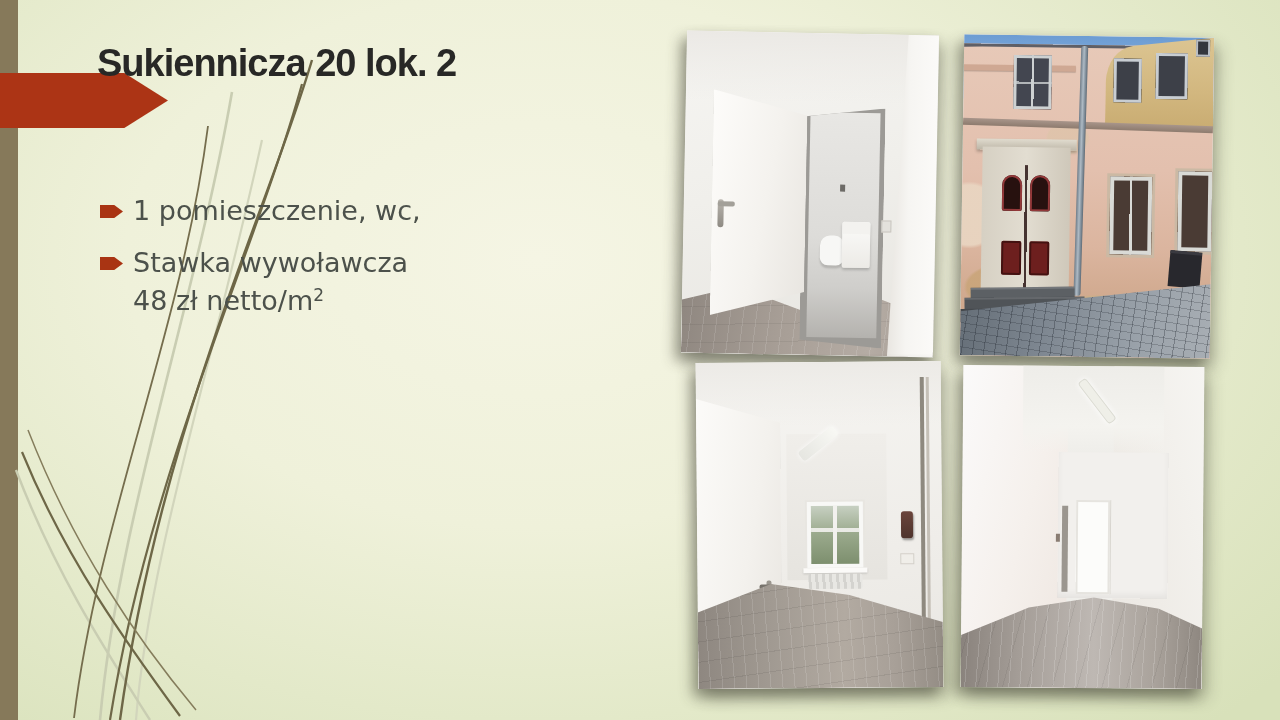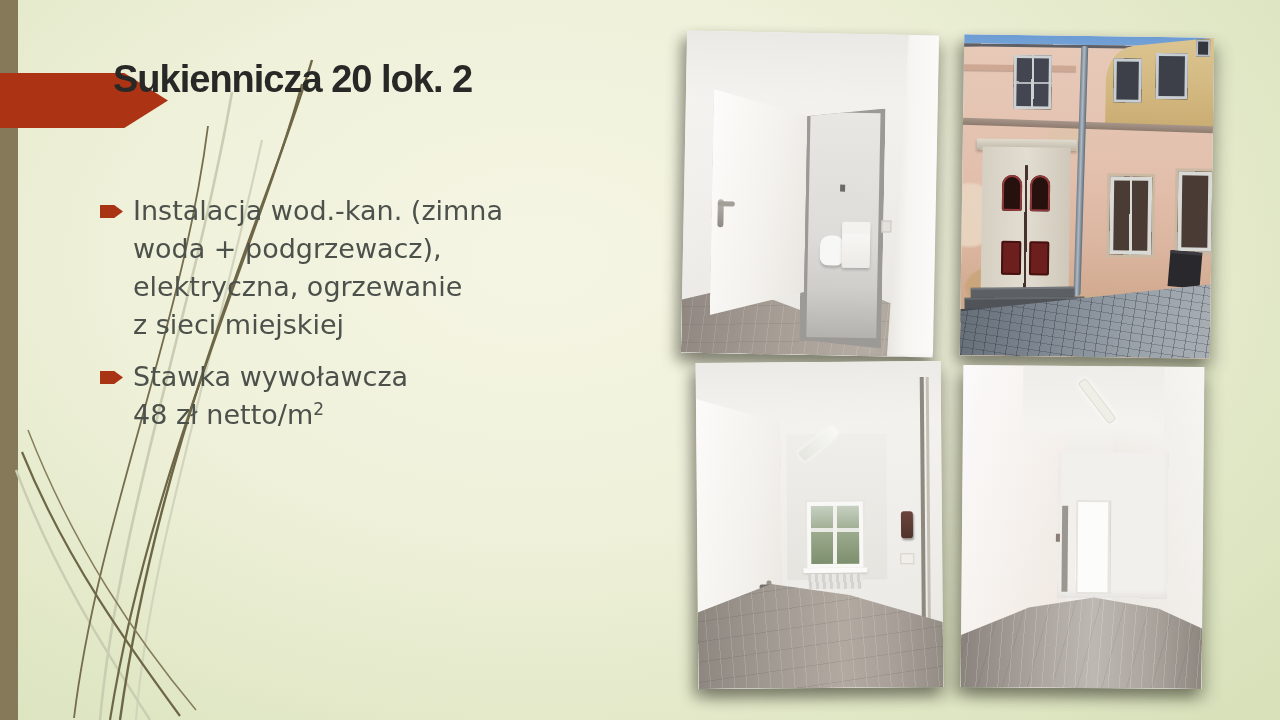--- a/index.html
+++ b/index.html
@@ -13,21 +13,21 @@
   .leftbar{position:absolute;left:0;top:0;width:18px;height:720px;background:#86795a;}
   
   .grass{position:absolute;left:0;top:0;pointer-events:none;}
   
   .arrow{
     position:absolute;left:0;top:73px;width:168px;height:55px;background:#ac3415;
     clip-path:polygon(0 0,74% 0,100% 50%,74% 100%,0 100%);
   }
   
   .title{
-    position:absolute;left:97px;top:42px;margin:16px;
+    position:absolute;left:97px;top:42px;margin:0;
     font-size:38px;font-weight:bold;letter-spacing:-1px;color:#282826;
     font-family:"Liberation Sans","DejaVu Sans",sans-serif;
   }
   
   .bullets{
     position:absolute;left:100px;top:192px;margin:0;padding:0;list-style:none;
     width:540px;color:#4c514b;font-size:27px;line-height:38px;
   }
   .bullets li{position:relative;padding-left:33px;margin-bottom:14px;}
   .marker{
@@ -198,24 +198,21 @@
     <path d="M28,430 C74,548 136,638 196,710" stroke="#857d5c" stroke-width="1.5"></path>
   </svg>
 
   <div class="arrow"></div>
 
   <h1 class="title">Sukiennicza 20 lok. 2</h1>
 
   <ul class="bullets">
     <li>
       <span class="marker"></span>
-      <span class="btext">Instalacja wod.-kan. (zimna
-woda + podgrzewacz),
-elektryczna, ogrzewanie
-z sieci miejskiej</span><sup class="bsup"></sup>
+      <span class="btext">1 pomieszczenie, wc,</span><sup class="bsup"></sup>
     </li>
     <li>
       <span class="marker"></span>
       <span class="btext">Stawka wywoławcza
 48 zł netto/m</span><sup class="bsup">2</sup>
     </li>
   </ul>
 
   <div class="photo photo1">
     <div class="p1-wall"></div>

